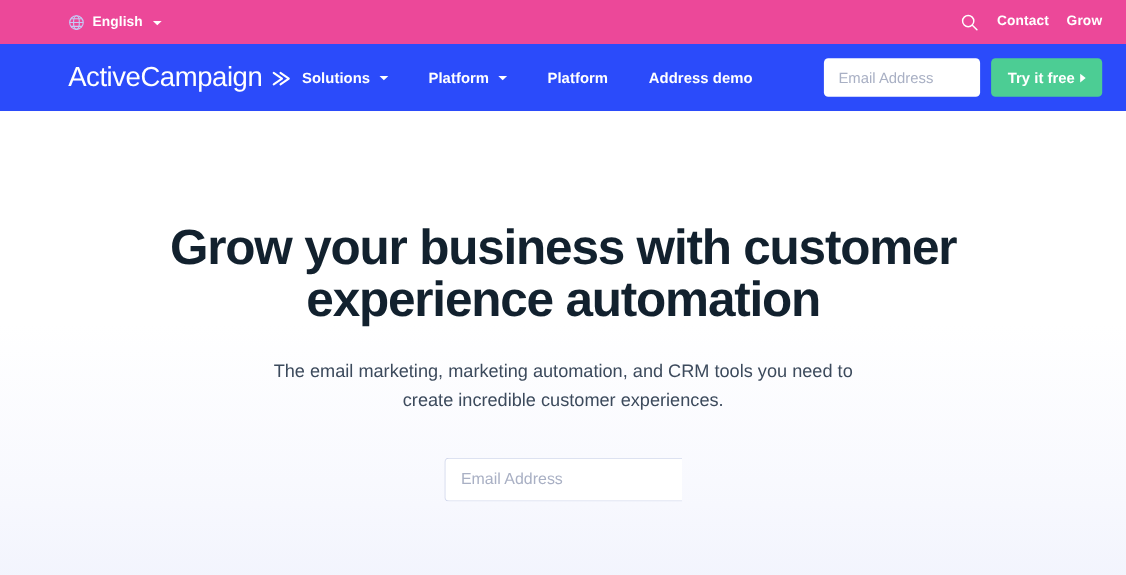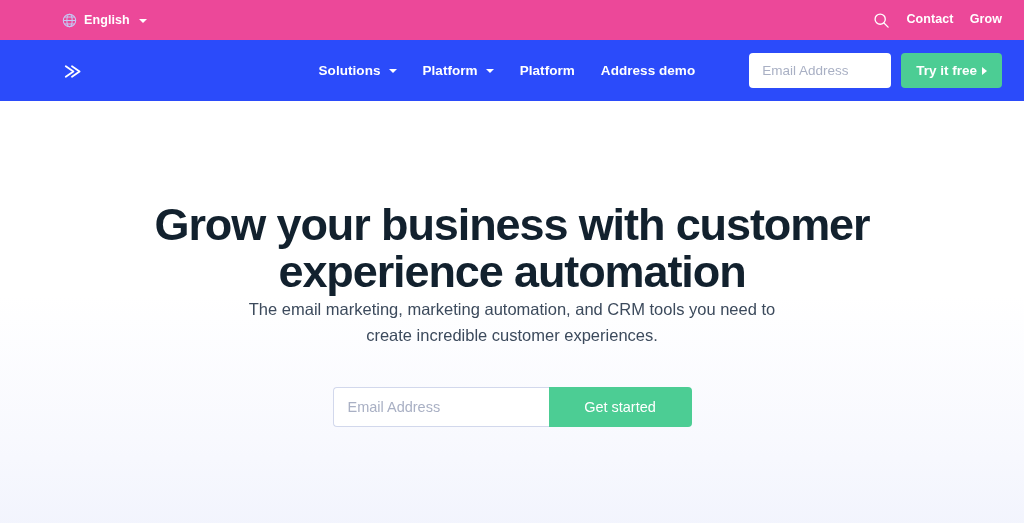--- a/index.html
+++ b/index.html
@@ -108,21 +108,21 @@
     width: 19px;
     height: 19px;
     display: block;
     margin-top: 2px;
   }
 
   .nav-links {
     margin-left: auto;
     display: flex;
     align-items: center;
-    gap: 26px;
+    gap: 37px;
   }
 
   .nav-item {
     display: flex;
     align-items: center;
     gap: 6px;
     cursor: pointer;
   }
 
   .nav-item-label {
@@ -193,20 +193,21 @@
     color: #12212e;
     font-size: 45px;
     font-weight: bold;
     line-height: 1.04;
     text-align: center;
     letter-spacing: -1.1px;
     max-width: 740px;
   }
 
   .hero-sub {
+    margin-top: 29px;
     color: #3c4a5c;
     font-size: 16.5px;
     line-height: 1.62;
     text-align: center;
     font-weight: normal;
     max-width: 560px;
   }
 
   .hero-form {
     margin-top: 38px;
@@ -278,20 +279,21 @@
     </span>
     <a class="topbar-link">Contact</a>
     <a class="topbar-link">Grow</a>
   </div>
 
 </div>
 
 <div class="navbar">
 
   <div class="logo">
+    <span class="logo-text">ActiveCampaign</span>
     <span class="logo-mark">
       <svg viewBox="0 0 20 20" width="19" height="19" fill="none" stroke="#ffffff" stroke-width="1.9" stroke-linecap="round" stroke-linejoin="round">
         <polyline points="4,4.5 12,10 4,15.5"></polyline>
         <polyline points="10.5,4.5 18.5,10 10.5,15.5"></polyline>
       </svg>
     </span>
   </div>
 
   <div class="nav-links">
 
@@ -326,17 +328,16 @@
 </div>
 
 <div class="hero">
 
   <h1 class="hero-title">Grow your business with customer experience automation</h1>
 
   <p class="hero-sub">The email marketing, marketing automation, and CRM tools you need to create incredible customer experiences.</p>
 
   <div class="hero-form">
     <input class="hero-email-input" type="text" placeholder="Email Address" style="">
-    <button class="btn-get-started">Get started</button>
   </div>
 
 
 </div>
 
 </body></html>

